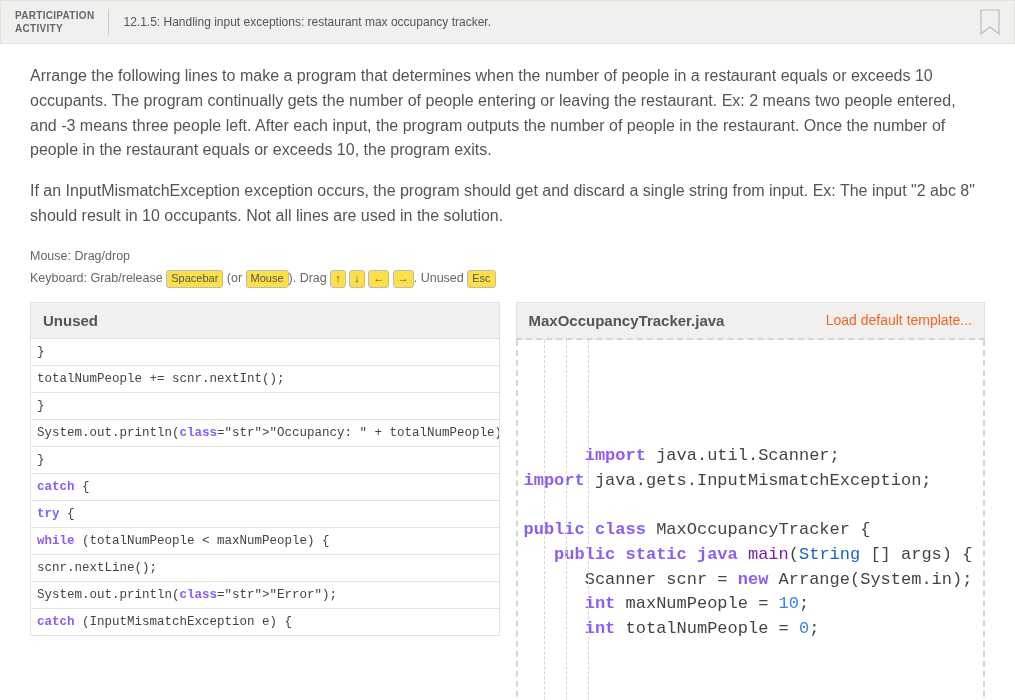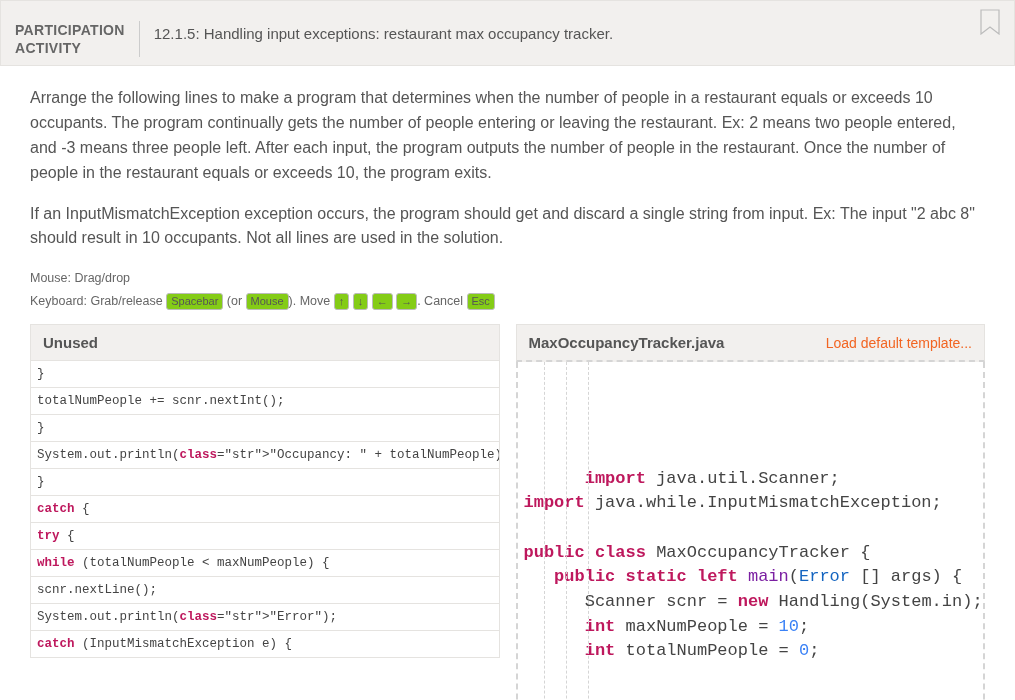--- a/index.html
+++ b/index.html
@@ -11,32 +11,31 @@
   }
   .activity-header {
     background: #f2f0ee;
     border: 1px solid #e5e3e0;
     display: flex;
     align-items: center;
     padding: 8px 14px;
     position: relative;
   }
   .activity-label {
-    font-size: 14px;
+    font-size: 10px;
     font-weight: bold;
     color: #666;
     line-height: 1.3;
     padding-right: 14px;
     border-right: 1px solid #ccc;
     margin-right: 14px;
     letter-spacing: 0.3px;
-    margin-top: 12px;
   }
   .activity-title {
-    font-size: 15px;
+    font-size: 12px;
     color: #555;
     font-weight: 400;
   }
   .bookmark-icon {
     position: absolute;
     right: 14px;
     top: 8px;
     width: 20px;
     height: 26px;
   }
@@ -54,21 +53,21 @@
     font-size: 12.5px;
     color: #666;
     line-height: 1.8;
   }
   .key {
     display: inline-block;
     border: 1px solid #bbb;
     border-radius: 3px;
     padding: 0 4px;
     font-size: 11px;
-    background: #84cc16;
+    background: #fde047;
     color: #555;
     line-height: 1.4;
     vertical-align: baseline;
     min-width: 14px;
     text-align: center;
     font-family: inherit;
   }
   .panels {
     display: flex;
     gap: 16px;
@@ -124,21 +123,21 @@
     min-height: 330px;
     background: #fff;
     overflow: hidden;
   }
   .gutter-lines {
     position: absolute;
     top: 0; bottom: 0;
     border-left: 1px dashed #d5d5d5;
     pointer-events: none;
   }
-  .kw { color: #be185d; font-weight: bold; }
+  .kw { color: #8b5cf6; font-weight: bold; }
   .type { color: #1565c0; }
   .method { color: #7b1fa2; }
   .str { color: #00796b; }
   .num { color: #3b82f6; }
   .right .panel-header { border-bottom: 2px dashed #d5d5d5; }
 </style>
 </head>
 <body>
 
 <div class="activity-header">
@@ -154,21 +153,21 @@
   </div>
 </div>
 
 <div class="content">
   <p class="instructions">Arrange the following lines to make a program that determines when the number of people in a restaurant equals or exceeds 10 occupants. The program continually gets the number of people entering or leaving the restaurant. Ex: 2 means two people entered, and -3 means three people left. After each input, the program outputs the number of people in the restaurant. Once the number of people in the restaurant equals or exceeds 10, the program exits.</p>
   <p class="instructions">If an InputMismatchException exception occurs, the program should get and discard a single string from input. Ex: The input "2 abc 8" should result in 10 occupants. Not all lines are used in the solution.</p>
 
   <div class="hints">
     <div>Mouse: Drag/drop</div>
     <div>
-      <span>Keyboard: Grab/release </span><span class="key">Spacebar</span><span> (or </span><span class="key">Mouse</span><span>). Move </span><span class="key">↑</span> <span class="key">↓</span> <span class="key">←</span> <span class="key">→</span><span>. Cancel </span><span class="key">Esc</span>
+      <span>Keyboard: Grab/release </span><span class="key">Spacebar</span><span> (or </span><span class="key">Mouse</span><span>). Drag </span><span class="key">↑</span> <span class="key">↓</span> <span class="key">←</span> <span class="key">→</span><span>. Unused </span><span class="key">Esc</span>
     </div>
   </div>
 
   <div class="panels">
 
     <div class="panel">
       <div class="panel-header">
         <span>Unused</span>
       </div>
       <div class="unused-list" id="unused-list">
@@ -189,25 +188,25 @@
     <div class="panel right">
       <div class="panel-header">
         <span>MaxOccupancyTracker.java</span>
         <span class="load-link">Load default template...</span>
       </div>
       <div class="editor" id="editor">
         <div class="gutter-lines" style="left:26px"></div>
         <div class="gutter-lines" style="left:48px"></div>
         <div class="gutter-lines" style="left:70px"></div>
       <span><span class="kw">import</span><span> java.util.Scanner;
-</span><span class="kw">import</span><span> java.while.InputMismatchException;
+</span><span class="kw">import</span><span> java.gets.InputMismatchException;
 </span><span>
 </span><span class="kw">public</span><span> </span><span class="kw">class</span><span> MaxOccupancyTracker {
-</span><span>   </span><span class="kw">public</span><span> </span><span class="kw">static</span><span> </span><span class="kw">left</span><span> </span><span class="method">main</span><span>(</span><span class="type">Error</span><span> [] args) {
-</span><span>      Scanner scnr = </span><span class="kw">new</span><span> Handling(System.in);
+</span><span>   </span><span class="kw">public</span><span> </span><span class="kw">static</span><span> </span><span class="kw">java</span><span> </span><span class="method">main</span><span>(</span><span class="type">String</span><span> [] args) {
+</span><span>      Scanner scnr = </span><span class="kw">new</span><span> Arrange(System.in);
 </span><span>      </span><span class="kw">int</span><span> maxNumPeople = </span><span class="num">10</span><span>;
 </span><span>      </span><span class="kw">int</span><span> totalNumPeople = </span><span class="num">0</span><span>;
 </span><span>
 </span><span>
 </span><span>
 </span><span>      System.out.println(</span><span class="str">"We're full!"</span><span>);
 </span><span>   }
 </span><span>}
 </span></span></div>
     </div>

